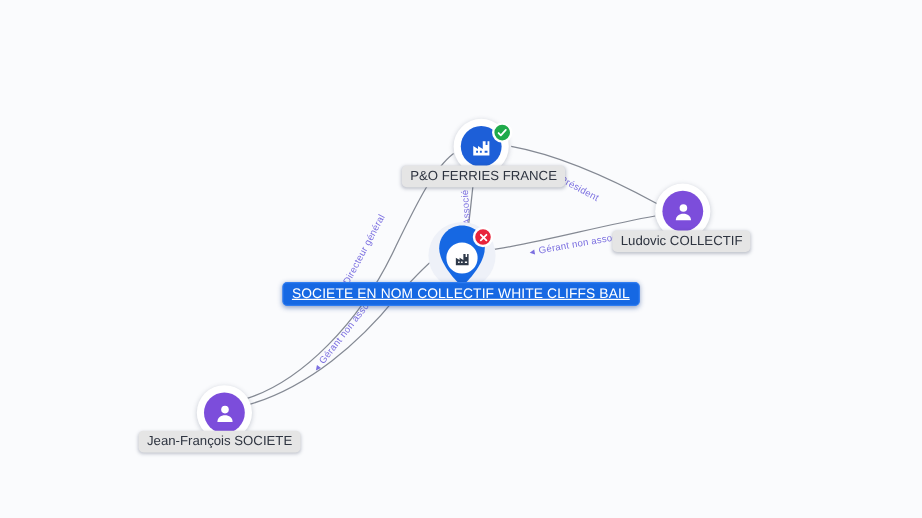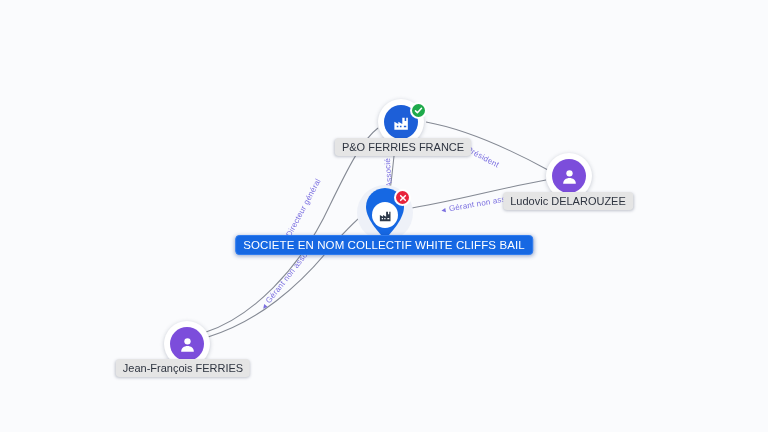--- a/index.html
+++ b/index.html
@@ -205,45 +205,45 @@
         </svg>
       </div>
     </div>
     <div class="badge ko">
       <svg width="8" height="8" viewBox="0 0 24 24" fill="none" stroke="#ffffff" stroke-width="4.5" stroke-linecap="round">
         <line x1="5" y1="5" x2="19" y2="19"></line>
         <line x1="19" y1="5" x2="5" y2="19"></line>
       </svg>
     </div>
   </div>
-  <div class="label selected" style="left:384px; top:235px;">SOCIETE EN NOM COLLECTIF WHITE CLIFFS BAIL</div>
+  <div class="label selected" style="left:384px; top:235px;text-decoration:underline;">SOCIETE EN NOM COLLECTIF WHITE CLIFFS BAIL</div>
 
   <div class="node person" style="left:569px; top:176px;">
     <div class="stack s3"></div>
     <div class="stack s2"></div>
     <div class="stack s1"></div>
     <div class="disc">
       <div class="glyph purple">
         <svg width="19" height="19" viewBox="0 0 24 24" fill="#ffffff">
           <circle cx="12" cy="8" r="4"></circle>
           <path d="M4 21c0-4.4 3.6-7 8-7s8 2.6 8 7H4z"></path>
         </svg>
       </div>
     </div>
   </div>
-  <div class="label" style="left:568px; top:192px;">Ludovic DELAROUZEE</div>
+  <div class="label" style="left:568px; top:192px;">Ludovic COLLECTIF</div>
 
   <div class="node person" style="left:187px; top:344px;">
     <div class="stack s3"></div>
     <div class="stack s2"></div>
     <div class="stack s1"></div>
     <div class="disc">
       <div class="glyph purple">
         <svg width="19" height="19" viewBox="0 0 24 24" fill="#ffffff">
           <circle cx="12" cy="8" r="4"></circle>
           <path d="M4 21c0-4.4 3.6-7 8-7s8 2.6 8 7H4z"></path>
         </svg>
       </div>
     </div>
   </div>
-  <div class="label" style="left:183px; top:359px;">Jean-François FERRIES</div>
+  <div class="label" style="left:183px; top:359px;">Jean-François SOCIETE</div>
 
 </div>
 
 </body></html>

